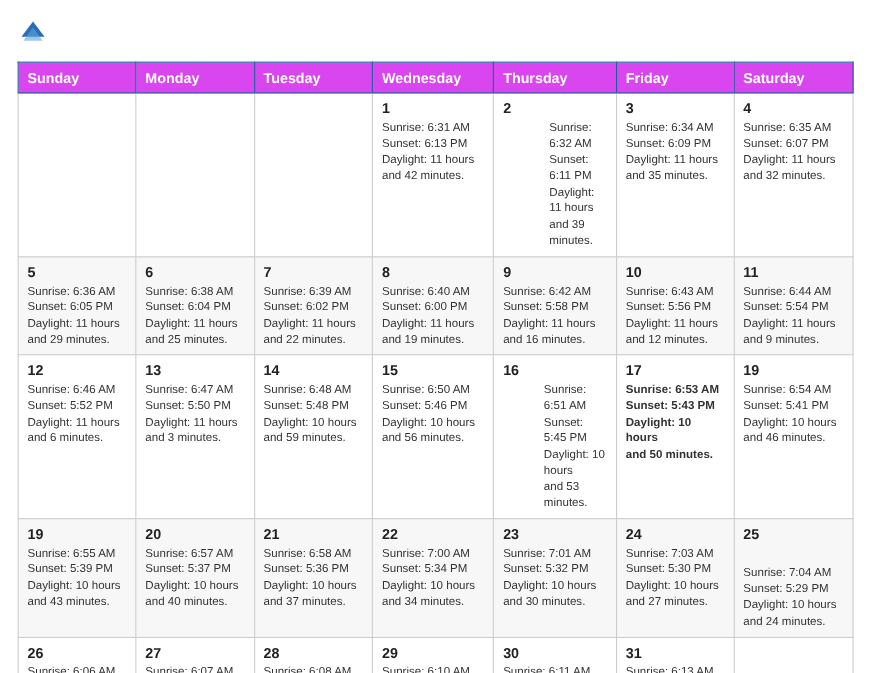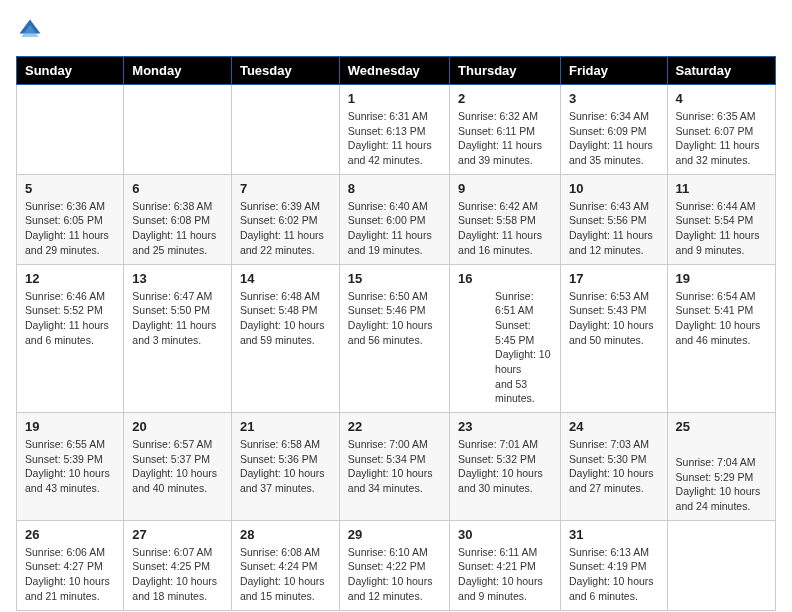--- a/index.html
+++ b/index.html
@@ -51,21 +51,21 @@
     .title-location {
       font-size: 15px;
       color: #555;
     }
     .calendar {
       width: 100%;
       border-collapse: collapse;
       border: 1px solid #ccc;
     }
     .calendar th {
-      background-color: #000000;
+      background-color: #d946ef;
       color: #fff;
       text-align: left;
       padding: 6px 8px;
       font-size: 13px;
       font-weight: 600;
       border: 1px solid #2060a0;
     }
     .calendar td {
       vertical-align: top;
       padding: 6px 8px;
@@ -125,21 +125,21 @@
         <td class="empty-cell"></td>
         <td>
           <div class="day-number">1</div>
           <div class="day-info" style="white-space: pre-line;">Sunrise: 6:31 AM
 Sunset: 6:13 PM
 Daylight: 11 hours
 and 42 minutes.</div>
         </td>
         <td>
           <div class="day-number">2</div>
-          <div class="day-info" style="white-space: pre-line;">Sunrise: 6:32 AM
+          <div class="day-info" style="white-space: pre-line; margin-left: 42px;">Sunrise: 6:32 AM
 Sunset: 6:11 PM
 Daylight: 11 hours
 and 39 minutes.</div>
         </td>
         <td>
           <div class="day-number">3</div>
           <div class="day-info" style="white-space: pre-line;">Sunrise: 6:34 AM
 Sunset: 6:09 PM
 Daylight: 11 hours
 and 35 minutes.</div>
@@ -156,21 +156,21 @@
         <td>
           <div class="day-number">5</div>
           <div class="day-info" style="white-space: pre-line;">Sunrise: 6:36 AM
 Sunset: 6:05 PM
 Daylight: 11 hours
 and 29 minutes.</div>
         </td>
         <td>
           <div class="day-number">6</div>
           <div class="day-info" style="white-space: pre-line;">Sunrise: 6:38 AM
-Sunset: 6:08 PM
+Sunset: 6:04 PM
 Daylight: 11 hours
 and 25 minutes.</div>
         </td>
         <td>
           <div class="day-number">7</div>
           <div class="day-info" style="white-space: pre-line;">Sunrise: 6:39 AM
 Sunset: 6:02 PM
 Daylight: 11 hours
 and 22 minutes.</div>
         </td>
@@ -234,21 +234,21 @@
         </td>
         <td>
           <div class="day-number">16</div>
           <div class="day-info" style="white-space: pre-line; margin-left: 37px;">Sunrise: 6:51 AM
 Sunset: 5:45 PM
 Daylight: 10 hours
 and 53 minutes.</div>
         </td>
         <td>
           <div class="day-number">17</div>
-          <div class="day-info" style="white-space: pre-line;">Sunrise: 6:53 AM
+          <div class="day-info" style="white-space: pre-line; font-weight: bold;">Sunrise: 6:53 AM
 Sunset: 5:43 PM
 Daylight: 10 hours
 and 50 minutes.</div>
         </td>
         <td>
           <div class="day-number">19</div>
           <div class="day-info" style="white-space: pre-line;">Sunrise: 6:54 AM
 Sunset: 5:41 PM
 Daylight: 10 hours
 and 46 minutes.</div>

